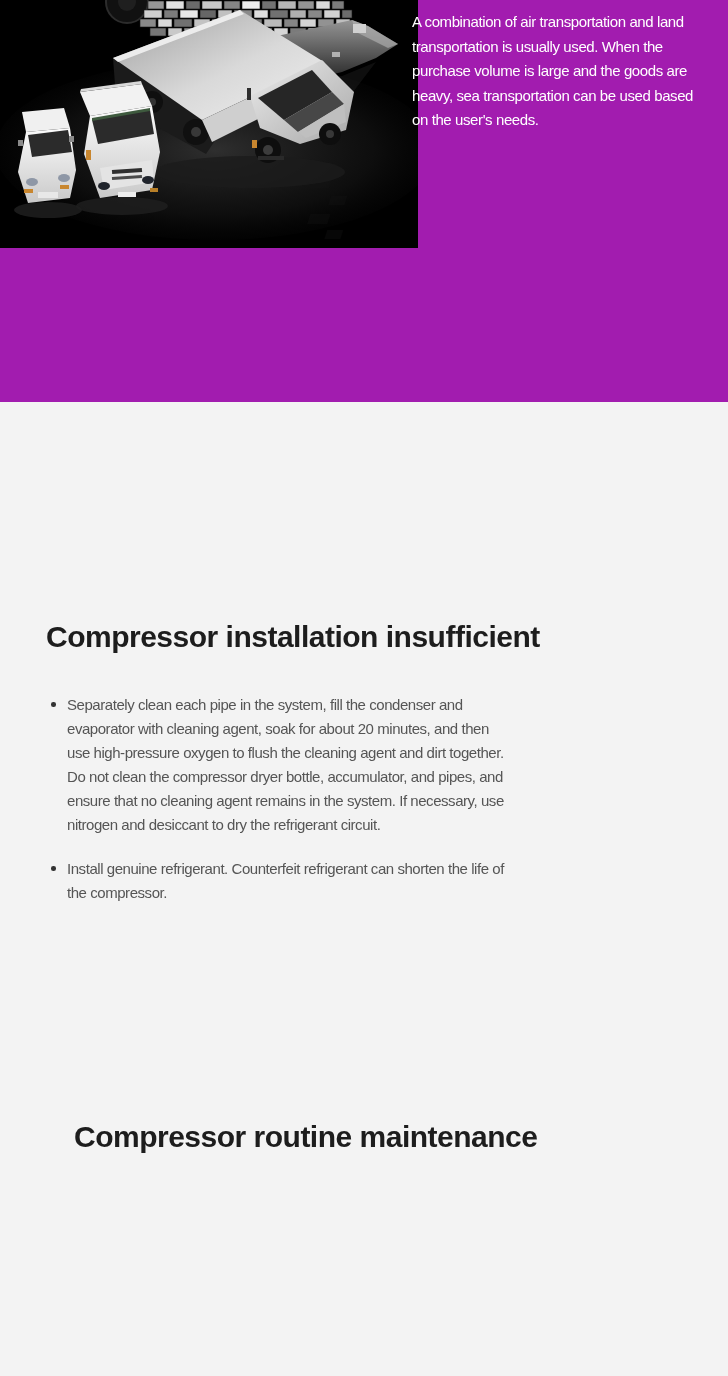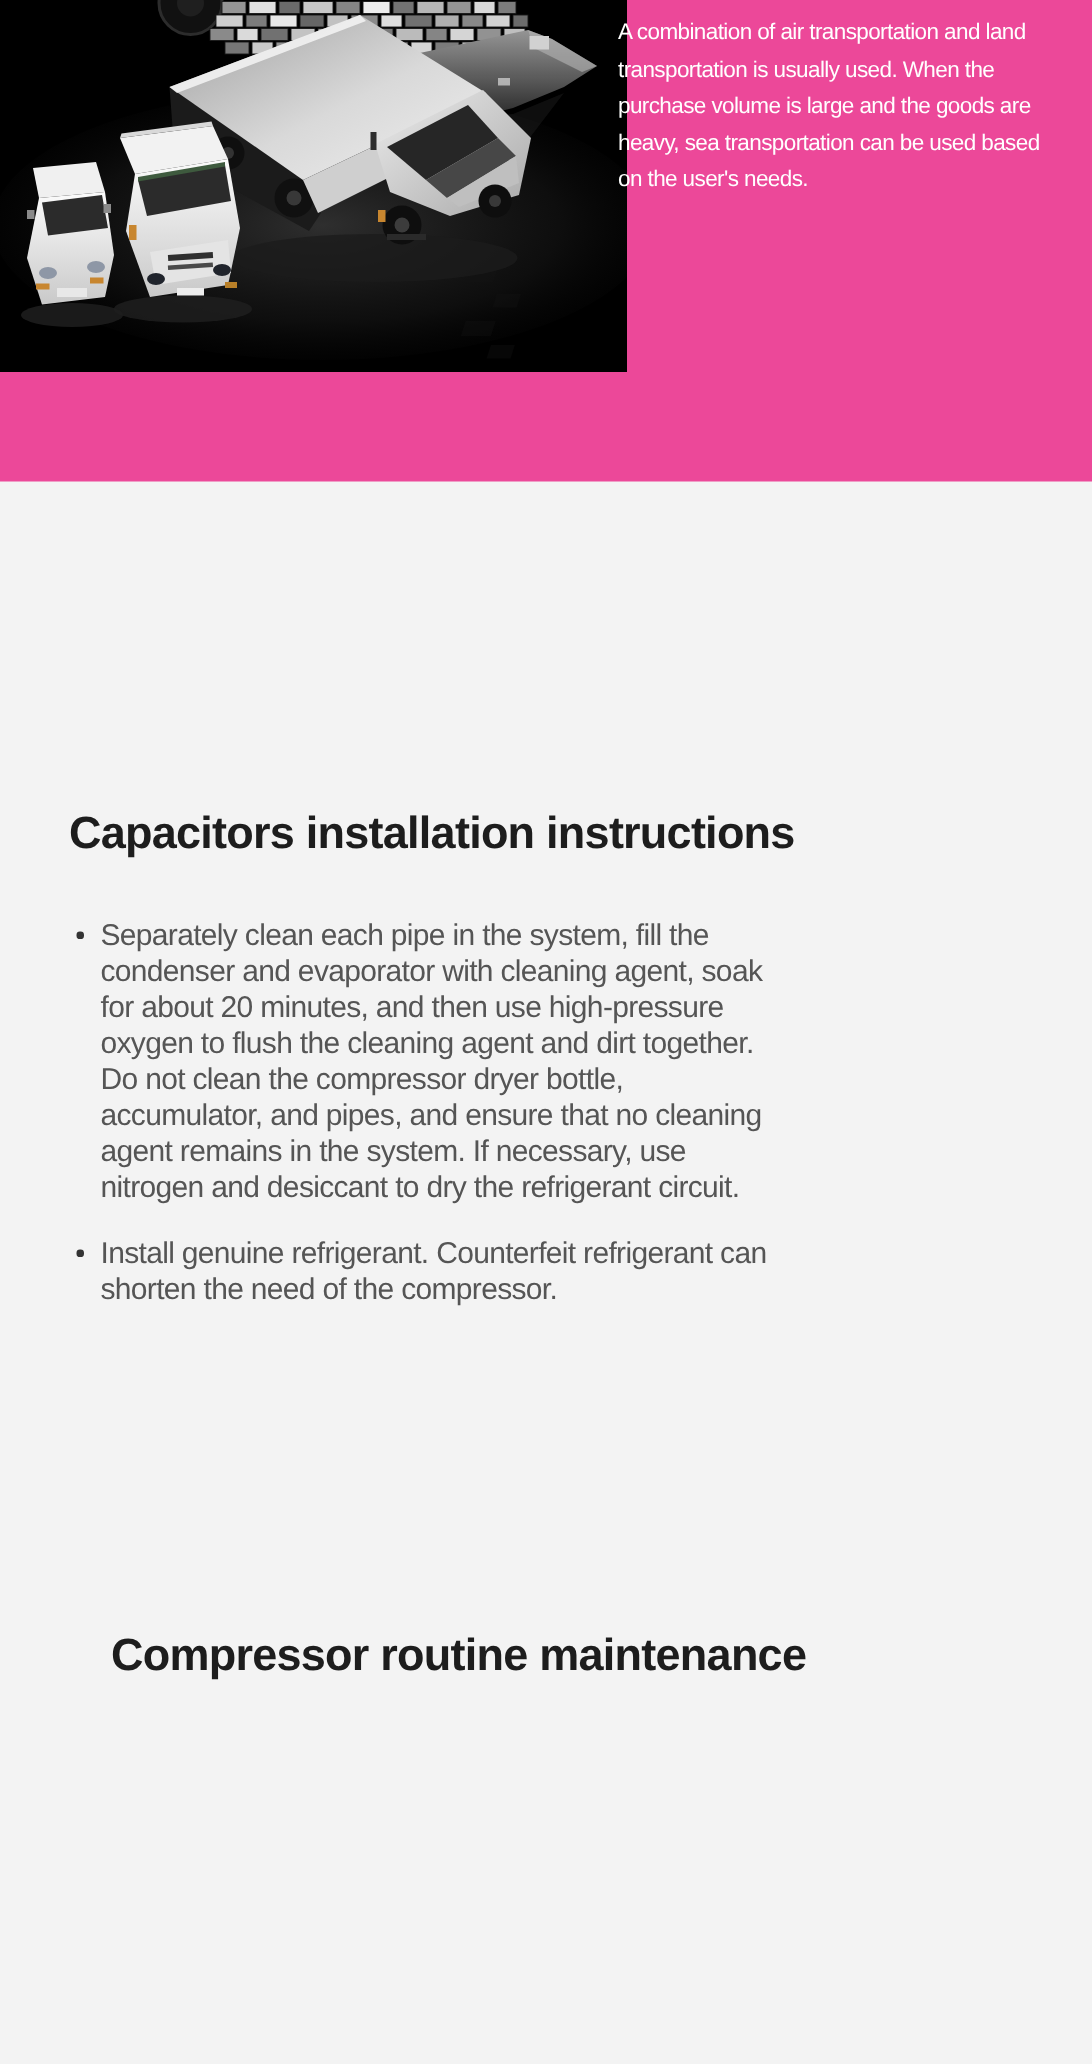--- a/index.html
+++ b/index.html
@@ -9,22 +9,22 @@
     height: 1376px;
     overflow: hidden;
     background: #f3f3f3;
     font-family: "Liberation Sans", "DejaVu Sans", sans-serif;
   }
 
   
   .hero {
     position: relative;
     width: 728px;
-    height: 321px;
-    background: #ec4899;
+    height: 402px;
+    background: #a21caf;
   }
   .hero-photo {
     position: absolute;
     top: 0; left: 0;
     width: 418px; height: 248px;
   }
   .hero-photo svg { display: block; }
   .hero-caption {
     position: absolute;
     left: 412px;
@@ -54,21 +54,21 @@
     list-style: none;
     margin: 39px 0 0 0;
     padding: 0;
     width: 466px;
   }
   .bullet-list li {
     position: relative;
     padding-left: 21px;
     margin-bottom: 20px;
     color: #555555;
-    font-size: 20px;
+    font-size: 15px;
     line-height: 24px;
     letter-spacing: -0.45px;
   }
   .bullet-list li:last-child { margin-bottom: 0; }
   .bullet-list li::before {
     content: "";
     position: absolute;
     left: 5px;
     top: 9px;
     width: 4.5px;
@@ -262,23 +262,23 @@
           <rect x="69" y="136" width="5" height="6" fill="#8a8a8a"></rect>
         </g>
       </svg>
     </div>
 
     <p class="hero-caption">A combination of air transportation and land transportation is usually used. When the purchase volume is large and the goods are heavy, sea transportation can be used based on the user's needs.</p>
   </section>
 
   <section class="content">
 
-    <h2 class="section-heading" id="installation-heading">Capacitors installation instructions</h2>
+    <h2 class="section-heading" id="installation-heading">Compressor installation insufficient</h2>
 
     <ul class="bullet-list">
       <li>Separately clean each pipe in the system, fill the condenser and evaporator with cleaning agent, soak for about 20 minutes, and then use high-pressure oxygen to flush the cleaning agent and dirt together. Do not clean the compressor dryer bottle, accumulator, and pipes, and ensure that no cleaning agent remains in the system. If necessary, use nitrogen and desiccant to dry the refrigerant circuit.</li>
-      <li>Install genuine refrigerant. Counterfeit refrigerant can shorten the need of the compressor.</li>
+      <li>Install genuine refrigerant. Counterfeit refrigerant can shorten the life of the compressor.</li>
     </ul>
 
     <h2 class="section-heading" id="maintenance-heading">Compressor routine maintenance</h2>
 
   </section>
 </div>
 
 </body></html>

